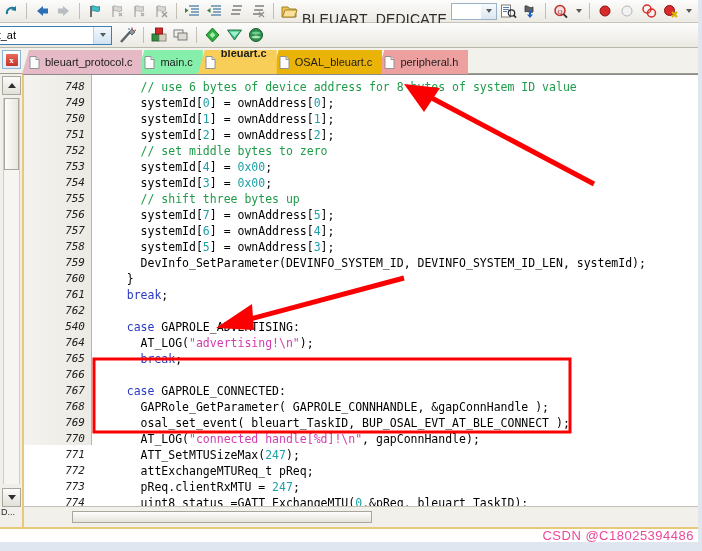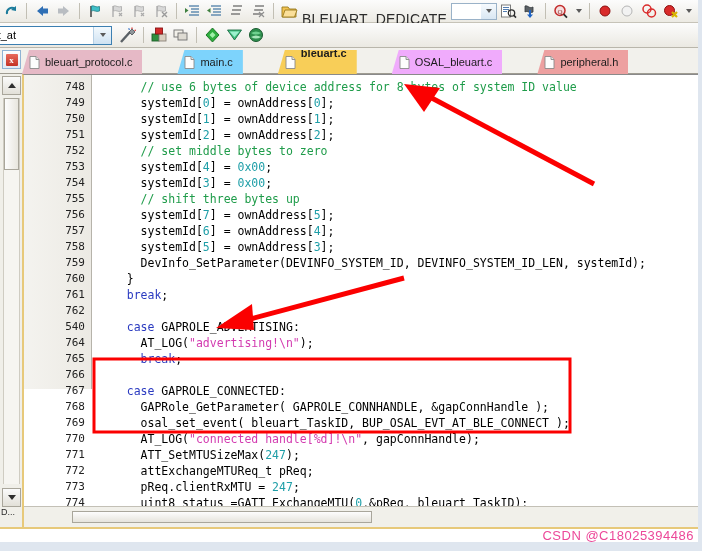--- a/index.html
+++ b/index.html
@@ -118,21 +118,21 @@
     width: 12px; height: 12px;
     background: linear-gradient(#e86a5c,#c33226);
     border-radius: 1px;
     color: #fff; font-size: 9px; font-weight: bold;
     display: flex; align-items: center; justify-content: center;
     font-family: "Liberation Serif", serif;
   }
   #tabs {
     position: absolute; left: 22px; top: 0;
     height: 26px;
-    display: flex; align-items: flex-end; gap: 40px;
+    display: flex; align-items: flex-end;
   }
   .tab {
     height: 24px;
     display: flex; align-items: center;
     padding: 0 10px 0 7px;
     font-size: 11px;
     color: #1c1c1c;
     white-space: nowrap;
     position: relative;
     margin-right: -5px;
@@ -211,24 +211,25 @@
     position: absolute; left: 22px; top: 0;
     width: 680px; height: 453px;
     background: #ffffff;
     border-left: 2px solid #e7c97a;
     border-top: 1px solid #8a8a8a;
     box-sizing: border-box;
     overflow: hidden;
   }
   #gutter {
     position: absolute; left: 0; top: 0;
-    width: 68px; height: 314px;
+    width: 68px; height: 370px;
     background: linear-gradient(90deg,#f4f3ef,#eceae4);
     border-right: 1px solid #b6b3aa;
     box-sizing: border-box;
+    font-style: italic;
   }
   #linenums {
     position: absolute; right: 6px; top: 4px;
     text-align: right;
     font-family: "DejaVu Sans Mono", monospace;
     font-size: 11px;
     line-height: 16px;
     color: #222;
   }
   #code {
@@ -563,35 +564,35 @@
     <span class="tab-x">x</span>
   </div>
   <div id="tabs">
       <div class="tab" style="background: rgb(230, 185, 198); z-index: 10;">
         <svg class="tabicon" width="11" height="13" viewBox="0 0 11 13">
           <path d="M1 .5 H7 L10 3.5 V12.5 H1 Z" fill="#fdfdfd" stroke="#8a8a8a" stroke-width=".9"></path>
           <path d="M7 .5 V3.5 H10" fill="#e6e6e6" stroke="#8a8a8a" stroke-width=".9"></path>
         </svg>
         <span class="tabname">bleuart_protocol.c</span>
       </div>
-      <div class="tab" style="background: #7dd3fc; z-index: 8;">
+      <div class="tab" style="background: #86efac; z-index: 8;">
         <svg class="tabicon" width="11" height="13" viewBox="0 0 11 13">
           <path d="M1 .5 H7 L10 3.5 V12.5 H1 Z" fill="#fdfdfd" stroke="#8a8a8a" stroke-width=".9"></path>
           <path d="M7 .5 V3.5 H10" fill="#e6e6e6" stroke="#8a8a8a" stroke-width=".9"></path>
         </svg>
         <span class="tabname">main.c</span>
       </div>
       <div class="tab active" style="background: rgb(248, 206, 88); z-index: 50;">
         <svg class="tabicon" width="11" height="13" viewBox="0 0 11 13">
           <path d="M1 .5 H7 L10 3.5 V12.5 H1 Z" fill="#fdfdfd" stroke="#8a8a8a" stroke-width=".9"></path>
           <path d="M7 .5 V3.5 H10" fill="#e6e6e6" stroke="#8a8a8a" stroke-width=".9"></path>
         </svg>
         <span class="tabname">bleuart.c</span>
       </div>
-      <div class="tab" style="background: #f0abfc; z-index: 6;">
+      <div class="tab" style="background: #eab308; z-index: 6;">
         <svg class="tabicon" width="11" height="13" viewBox="0 0 11 13">
           <path d="M1 .5 H7 L10 3.5 V12.5 H1 Z" fill="#fdfdfd" stroke="#8a8a8a" stroke-width=".9"></path>
           <path d="M7 .5 V3.5 H10" fill="#e6e6e6" stroke="#8a8a8a" stroke-width=".9"></path>
         </svg>
         <span class="tabname">OSAL_bleuart.c</span>
       </div>
       <div class="tab" style="background: rgb(237, 160, 160); z-index: 5;">
         <svg class="tabicon" width="11" height="13" viewBox="0 0 11 13">
           <path d="M1 .5 H7 L10 3.5 V12.5 H1 Z" fill="#fdfdfd" stroke="#8a8a8a" stroke-width=".9"></path>
           <path d="M7 .5 V3.5 H10" fill="#e6e6e6" stroke="#8a8a8a" stroke-width=".9"></path>

